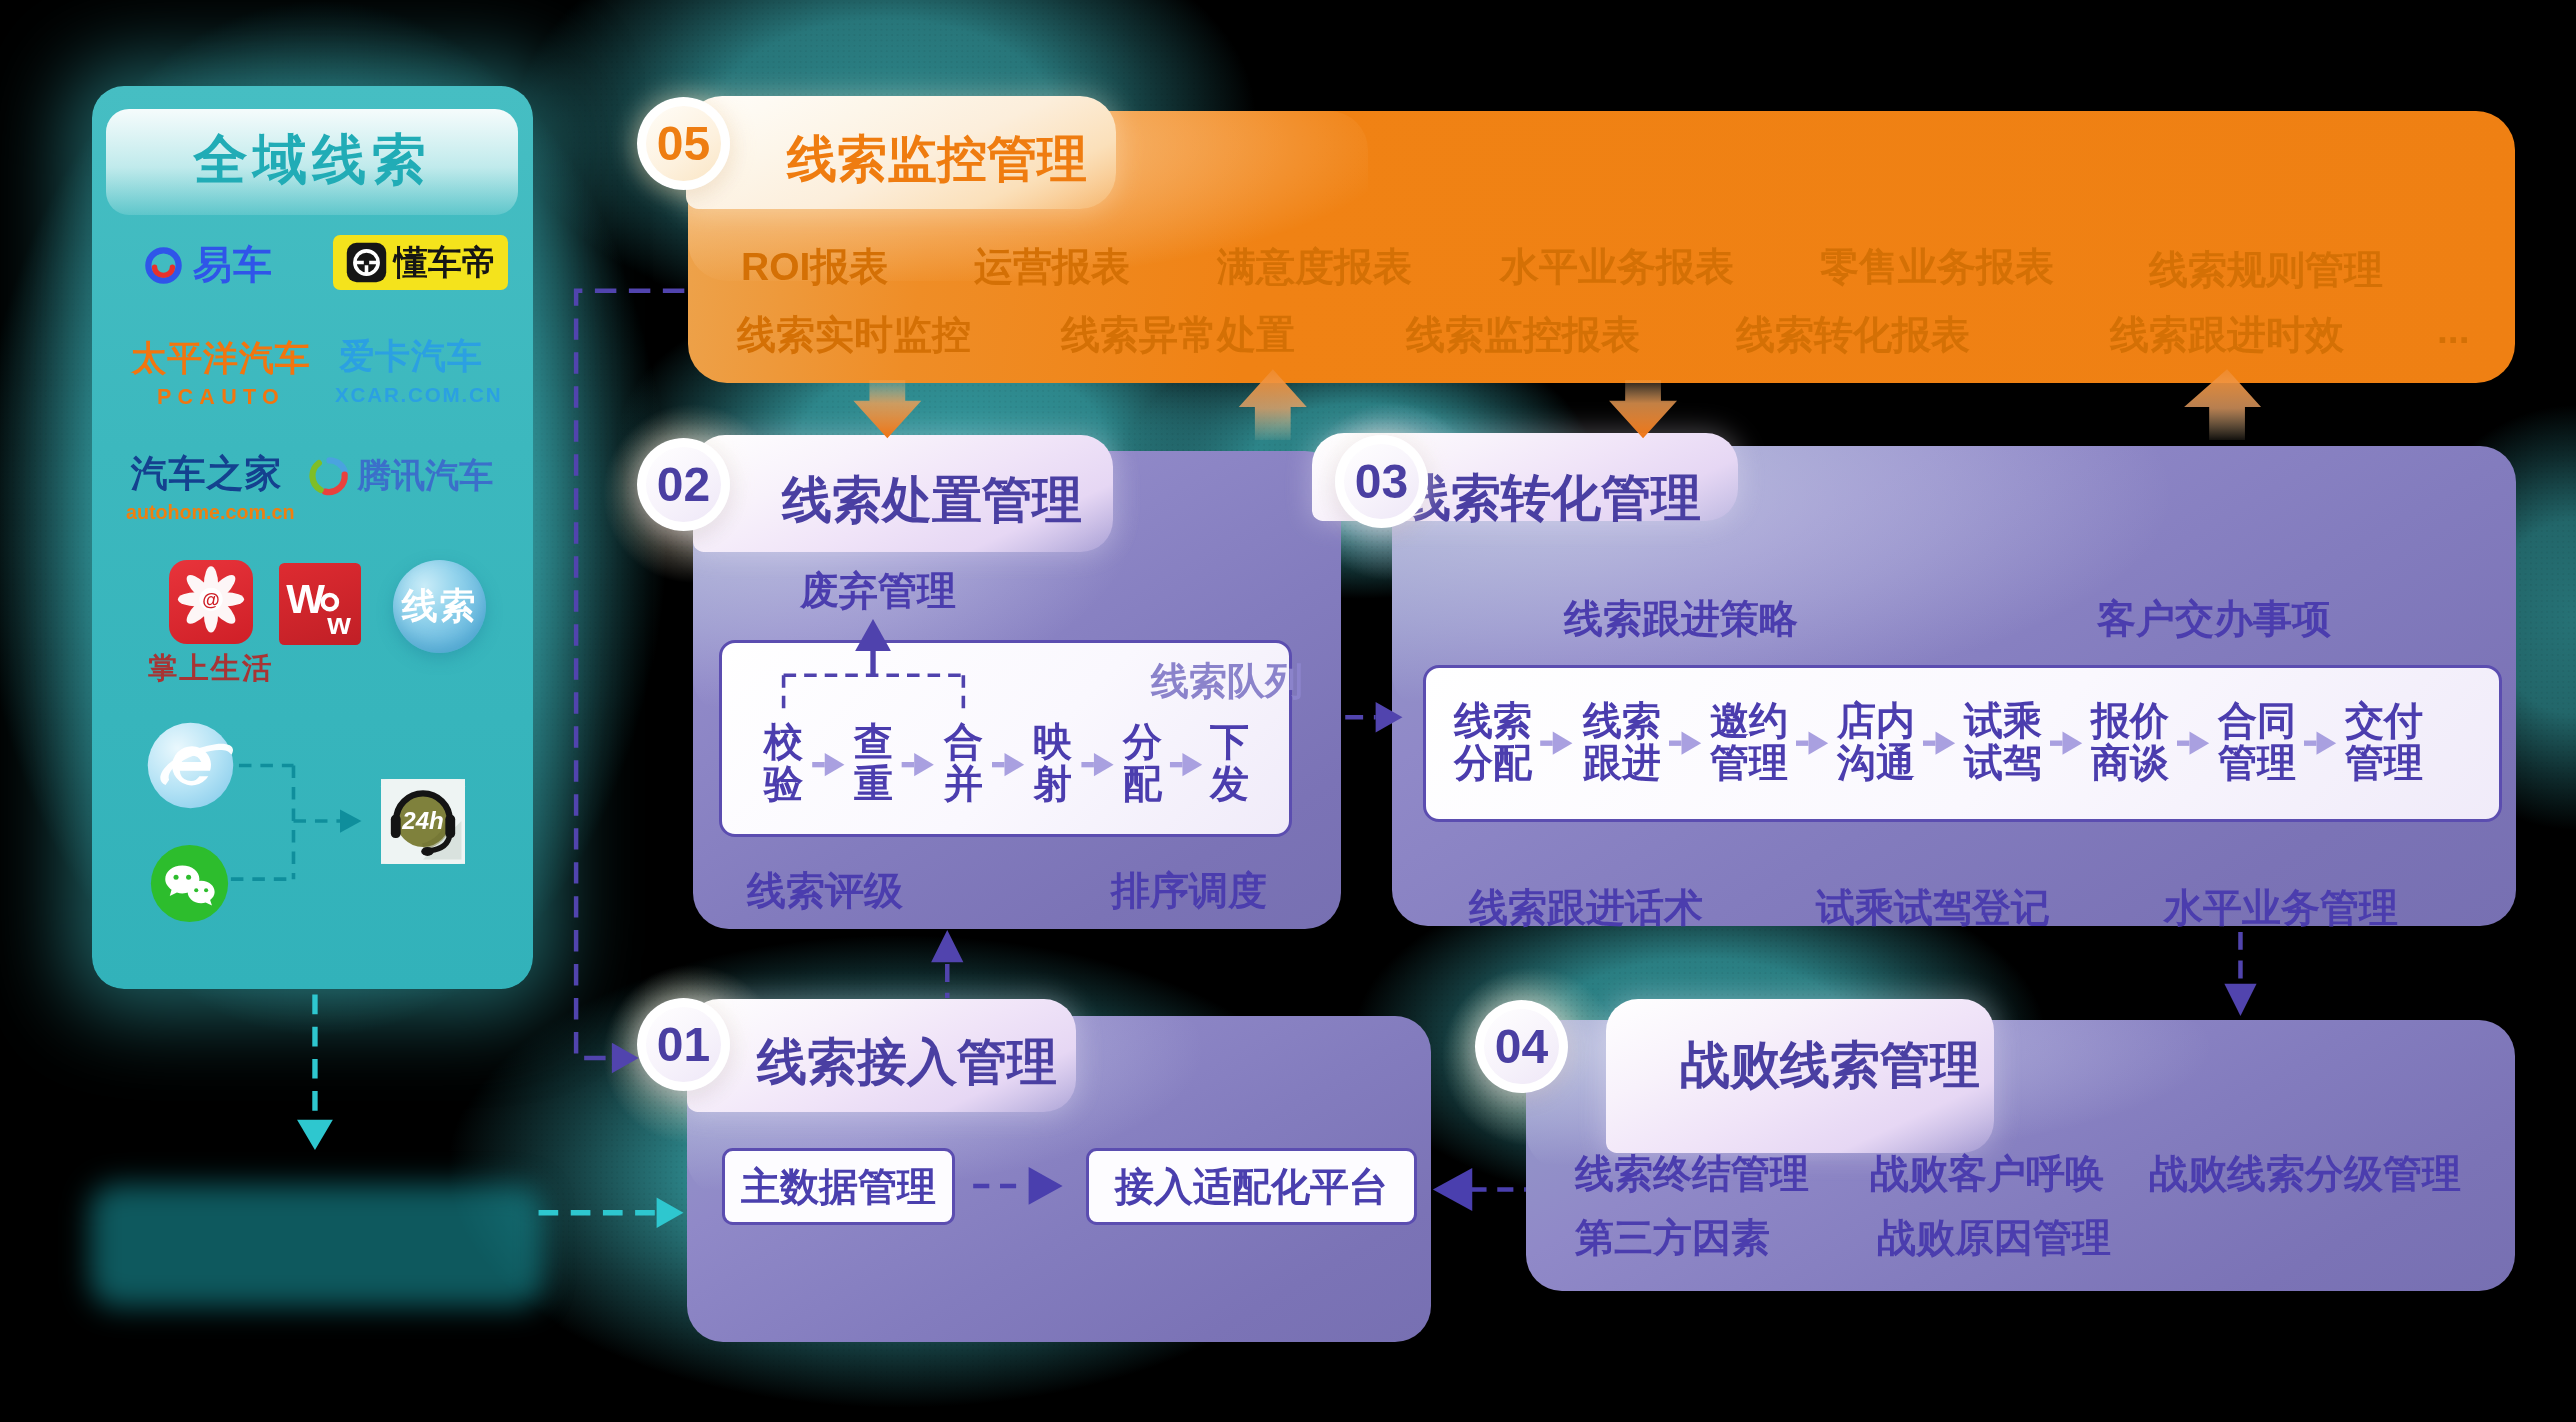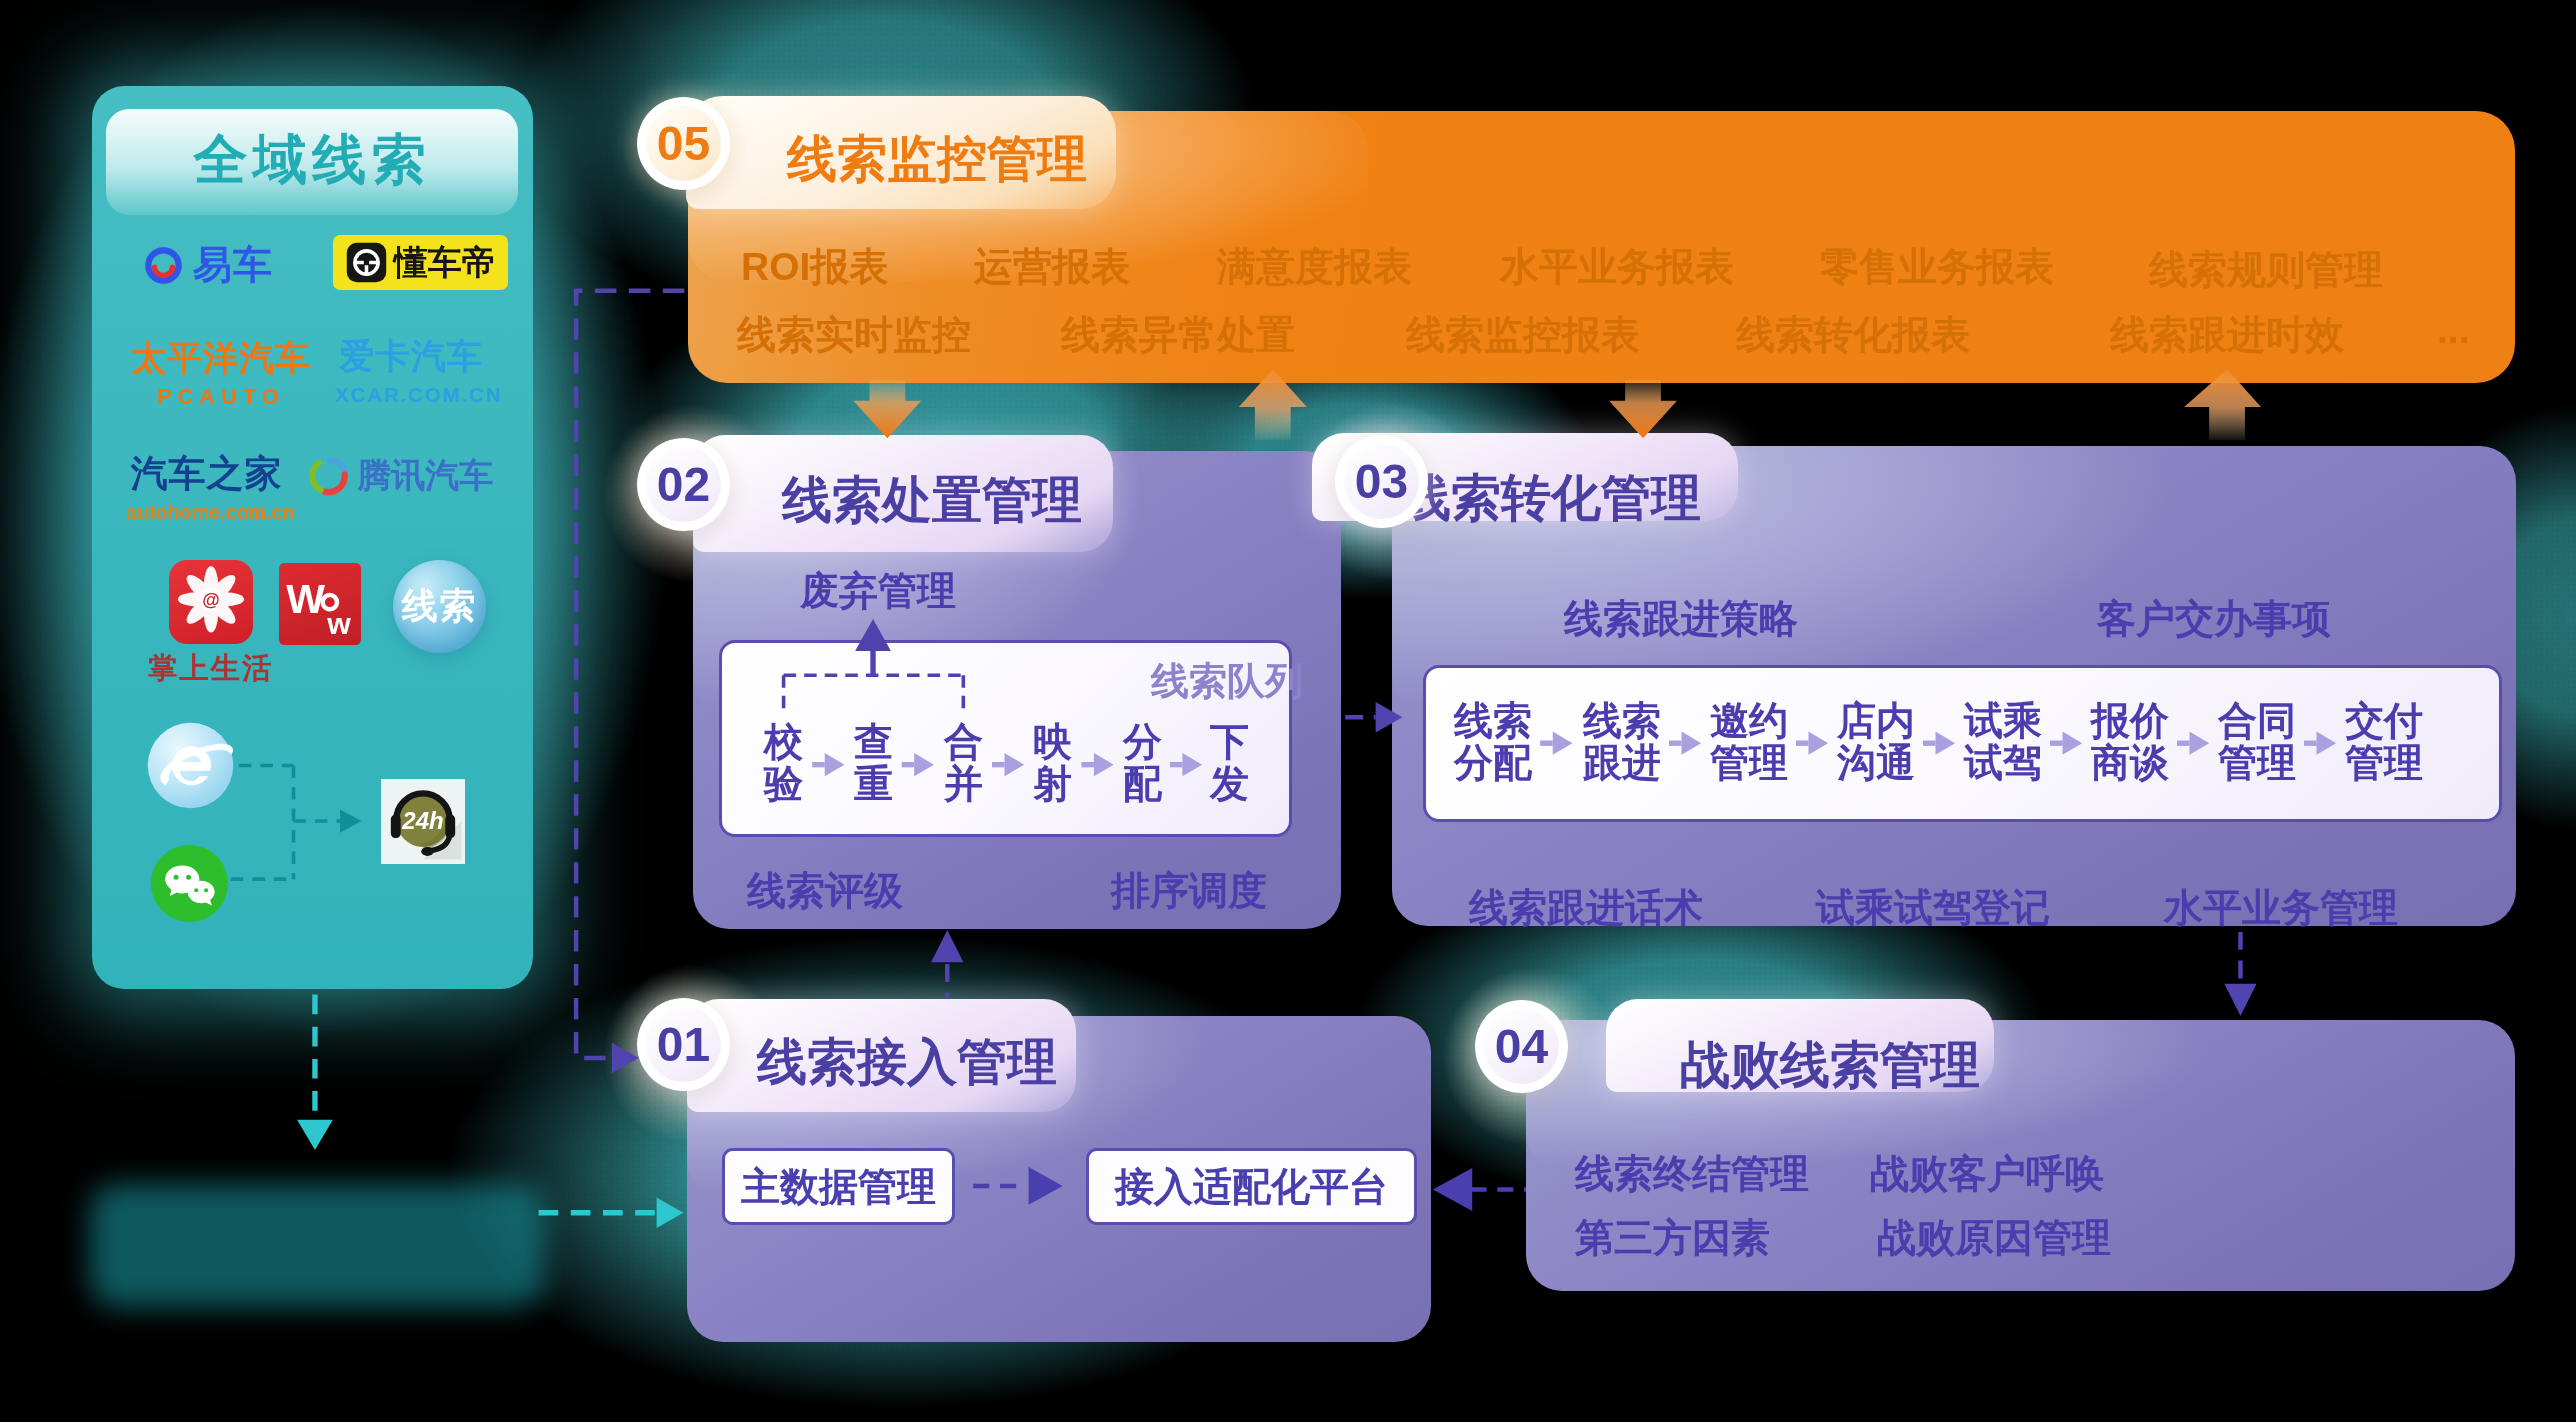--- a/index.html
+++ b/index.html
@@ -338,28 +338,29 @@
     <span>01</span>
   </div>
   <div class="wnode" style="left:722px; top:1148px; width:233px; height:77px;">
     <span>主数据管理</span>
   </div>
   <div class="wnode" style="left:1086px; top:1148px; width:331px; height:77px;">
     <span>接入适配化平台</span>
   </div>
 
   <div class="pbox" style="left:1526px; top:1020px; width:989px; height:271px;"></div>
-  <div class="ptab tab" style="left:1606px; top:999px; width:388px; height:93px;">
+  <div class="ptab tab" style="left:1606px; top:999px; width:388px; height:154px;">
     <div class="tab-title" style="left:74px; top:33px;">战败线索管理</div>
   </div>
   <div class="ncircle purple" style="left:1475px; top:1000px;">
     <span>04</span>
   </div>
   <div class="plabel" style="left:1575px; top:1147px;">线索终结管理</div>
   <div class="plabel" style="left:1870px; top:1147px;">战败客户呼唤</div>
+  <div class="plabel" style="left:2149px; top:1147px;">战败线索分级管理</div>
   <div class="plabel" style="left:1575px; top:1211px;">第三方因素</div>
   <div class="plabel" style="left:1877px; top:1211px;">战败原因管理</div>
 
   <svg class="overlay" width="2576" height="1422" viewBox="0 0 2880 1590">
     <defs>
       <linearGradient id="gDown" x1="0" y1="0" x2="0" y2="1">
         <stop offset="0" stop-color="#f8c893" stop-opacity="0.15"></stop>
         <stop offset="0.4" stop-color="#f4a055" stop-opacity="0.8"></stop>
         <stop offset="1" stop-color="#ee7312"></stop>
       </linearGradient>

